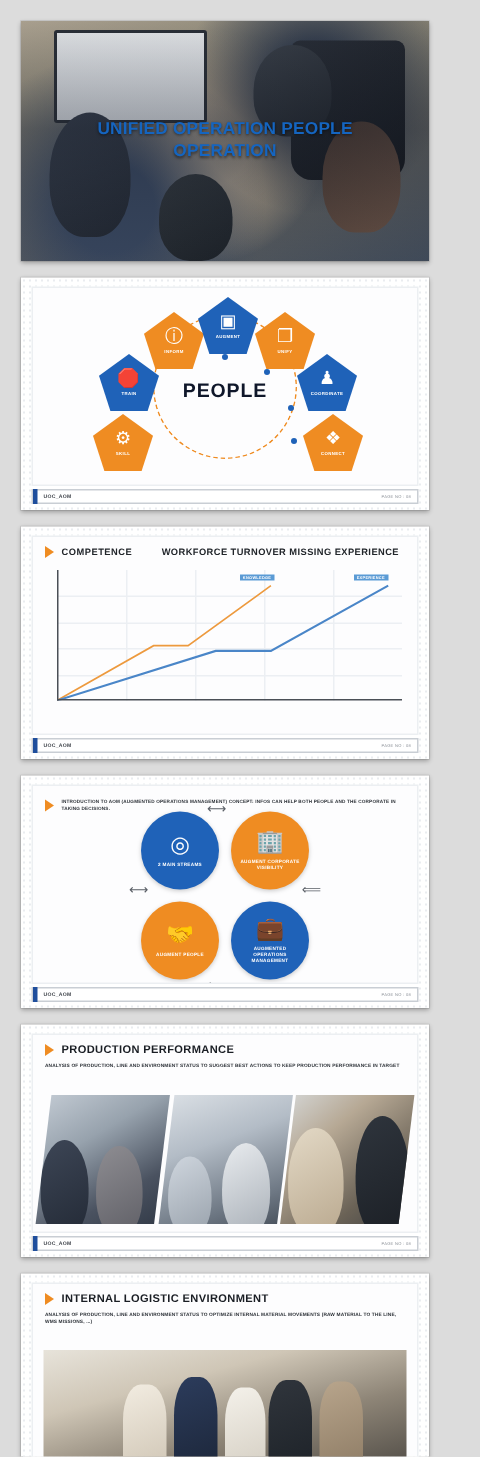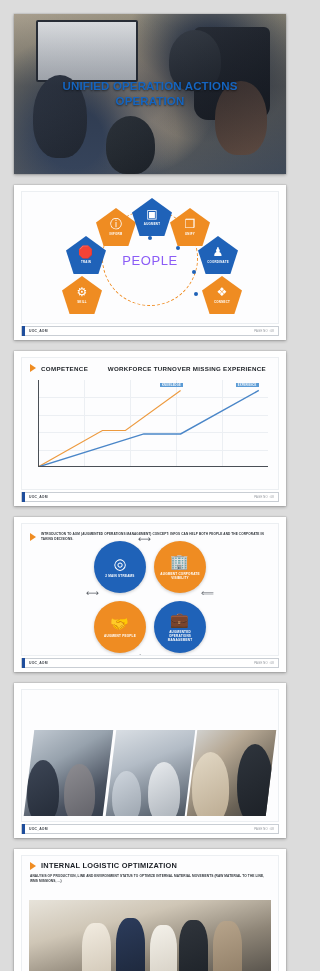--- a/index.html
+++ b/index.html
@@ -79,21 +79,21 @@
     position: absolute; width: 40px; height: 38px;
     clip-path: polygon(50% 0%, 100% 38%, 81% 100%, 19% 100%, 0% 38%);
     display: flex; flex-direction: column; align-items: center; justify-content: center;
     color: #fff; filter: drop-shadow(0 1px 1.5px rgba(0,0,0,.28));
   }
   .pent.blue { background: #1f62b8; }
   .pent.orange { background: #ef8c22; }
   .pent .gl { font-size: 12px; line-height: 1; margin-bottom: 2px; }
   .pent .plabel { font-size: 2.9px; font-weight: 700; letter-spacing: .25px; text-align: center; }
   .people-center { position: absolute; left: 50%; top: 52%; transform: translate(-50%,-50%);
-    font-size: 13px; font-weight: 400; color: #8b5cf6; letter-spacing: .6px; }
+    font-size: 13px; font-weight: 700; color: #0f172a; letter-spacing: .6px; }
   .arc { position: absolute; left: 50%; top: 50%; transform: translate(-50%,-50%);
     width: 96px; height: 96px; border-radius: 50%; border: 1px dashed #ef8c22; }
   .node { position: absolute; width: 4px; height: 4px; border-radius: 50%; background: #1f62b8; }
 
   
   .chart-head { position: absolute; left: 8px; right: 8px; top: 6px; display: flex; align-items: center; }
   .tri { width: 0; height: 0; border-left: 6px solid #ef8c22; border-top: 4px solid transparent; border-bottom: 4px solid transparent; margin-right: 5px; }
   .chart-title-l { font-size: 6.2px; font-weight: 700; color: #22262b; letter-spacing: .35px; }
   .chart-title-r { font-size: 6.2px; font-weight: 700; color: #22262b; letter-spacing: .3px; margin-left: auto; margin-right: 4px; }
   .plot { position: absolute; left: 16px; right: 10px; top: 22px; bottom: 22px; }
@@ -142,21 +142,21 @@
   <div class="slide title-slide">
     <div class="title-photo"></div>
     <div class="title-figs">
       <div class="fig f1"></div>
         <div class="fig f2"></div>
         <div class="fig f3"></div>
         <div class="fig f4"></div>
     </div>
     <div class="title-scrim"></div>
     <div class="title-text">
-      <div class="ln"><span class="tblue">UNIFIED OPERATION ACTIONS</span></div>
+      <div class="ln"><span class="tblue">UNIFIED OPERATION PEOPLE</span></div>
       <div class="ln"><span class="tblue">OPERATION</span></div>
     </div>
   </div>
 
   <div class="slide">
     <div class="dots"></div>
     <div class="inner">
       <div class="people-wrap">
         <div class="arc"></div>
         <div class="node" style="left:64px;  top:92px;"></div>
@@ -274,20 +274,27 @@
     <div class="footer">
       <div class="footer-bar"></div>
       <span class="footer-code">UOC_AOM</span>
       <span class="footer-page">PAGE NO : 08</span>
     </div>
   </div>
 
   <div class="slide">
     <div class="dots"></div>
     <div class="inner">
+      <div class="sec-head">
+        <div class="sec-title-row">
+          <div class="tri"></div>
+          <span class="sec-title">PRODUCTION PERFORMANCE</span>
+        </div>
+        <div class="sec-sub">ANALYSIS OF PRODUCTION, LINE AND ENVIRONMENT STATUS TO SUGGEST BEST ACTIONS TO KEEP PRODUCTION PERFORMANCE IN TARGET</div>
+      </div>
       <div class="photo-row">
         <div class="ph p1">
             <div class="sc">
           <div class="blob" style="left:6%;  top:38%; width:34%; height:62%; background:linear-gradient(150deg,#3d4656,#232a36);"></div>
           <div class="blob" style="left:46%; top:42%; width:32%; height:58%; background:linear-gradient(150deg,#8e8d92,#5f5f66);"></div>
         </div>
           </div>
         <div class="ph p2">
             <div class="sc">
           <div class="blob" style="left:10%; top:48%; width:30%; height:52%; background:linear-gradient(150deg,#cfd6de,#98a1ab);"></div>
@@ -308,21 +315,21 @@
       <span class="footer-page">PAGE NO : 08</span>
     </div>
   </div>
 
   <div class="slide">
     <div class="dots"></div>
     <div class="inner">
       <div class="sec-head">
         <div class="sec-title-row">
           <div class="tri"></div>
-          <span class="sec-title">INTERNAL LOGISTIC OPTIMIZATION</span>
+          <span class="sec-title">INTERNAL LOGISTIC ENVIRONMENT</span>
         </div>
         <div class="sec-sub">ANALYSIS OF PRODUCTION, LINE AND ENVIRONMENT STATUS TO OPTIMIZE INTERNAL MATERIAL MOVEMENTS (RAW MATERIAL TO THE LINE, WMS MISSIONS, ...)</div>
       </div>
       <div class="wide-photo">
         <div class="wp-fig" style="left:22%; width:12%; height:72%; background:linear-gradient(160deg,#f2ece1,#cfc5b4);"></div>
         <div class="wp-fig" style="left:36%; width:12%; height:78%; background:linear-gradient(160deg,#2c3c5c,#1c2639);"></div>
         <div class="wp-fig" style="left:50%; width:11%; height:70%; background:linear-gradient(160deg,#f4f1ea,#d4cec2);"></div>
         <div class="wp-fig" style="left:62%; width:12%; height:76%; background:linear-gradient(160deg,#30353c,#1d2228);"></div>
         <div class="wp-fig" style="left:76%; width:12%; height:74%; background:linear-gradient(160deg,#b8a58c,#8d7b64);"></div>
       </div>

